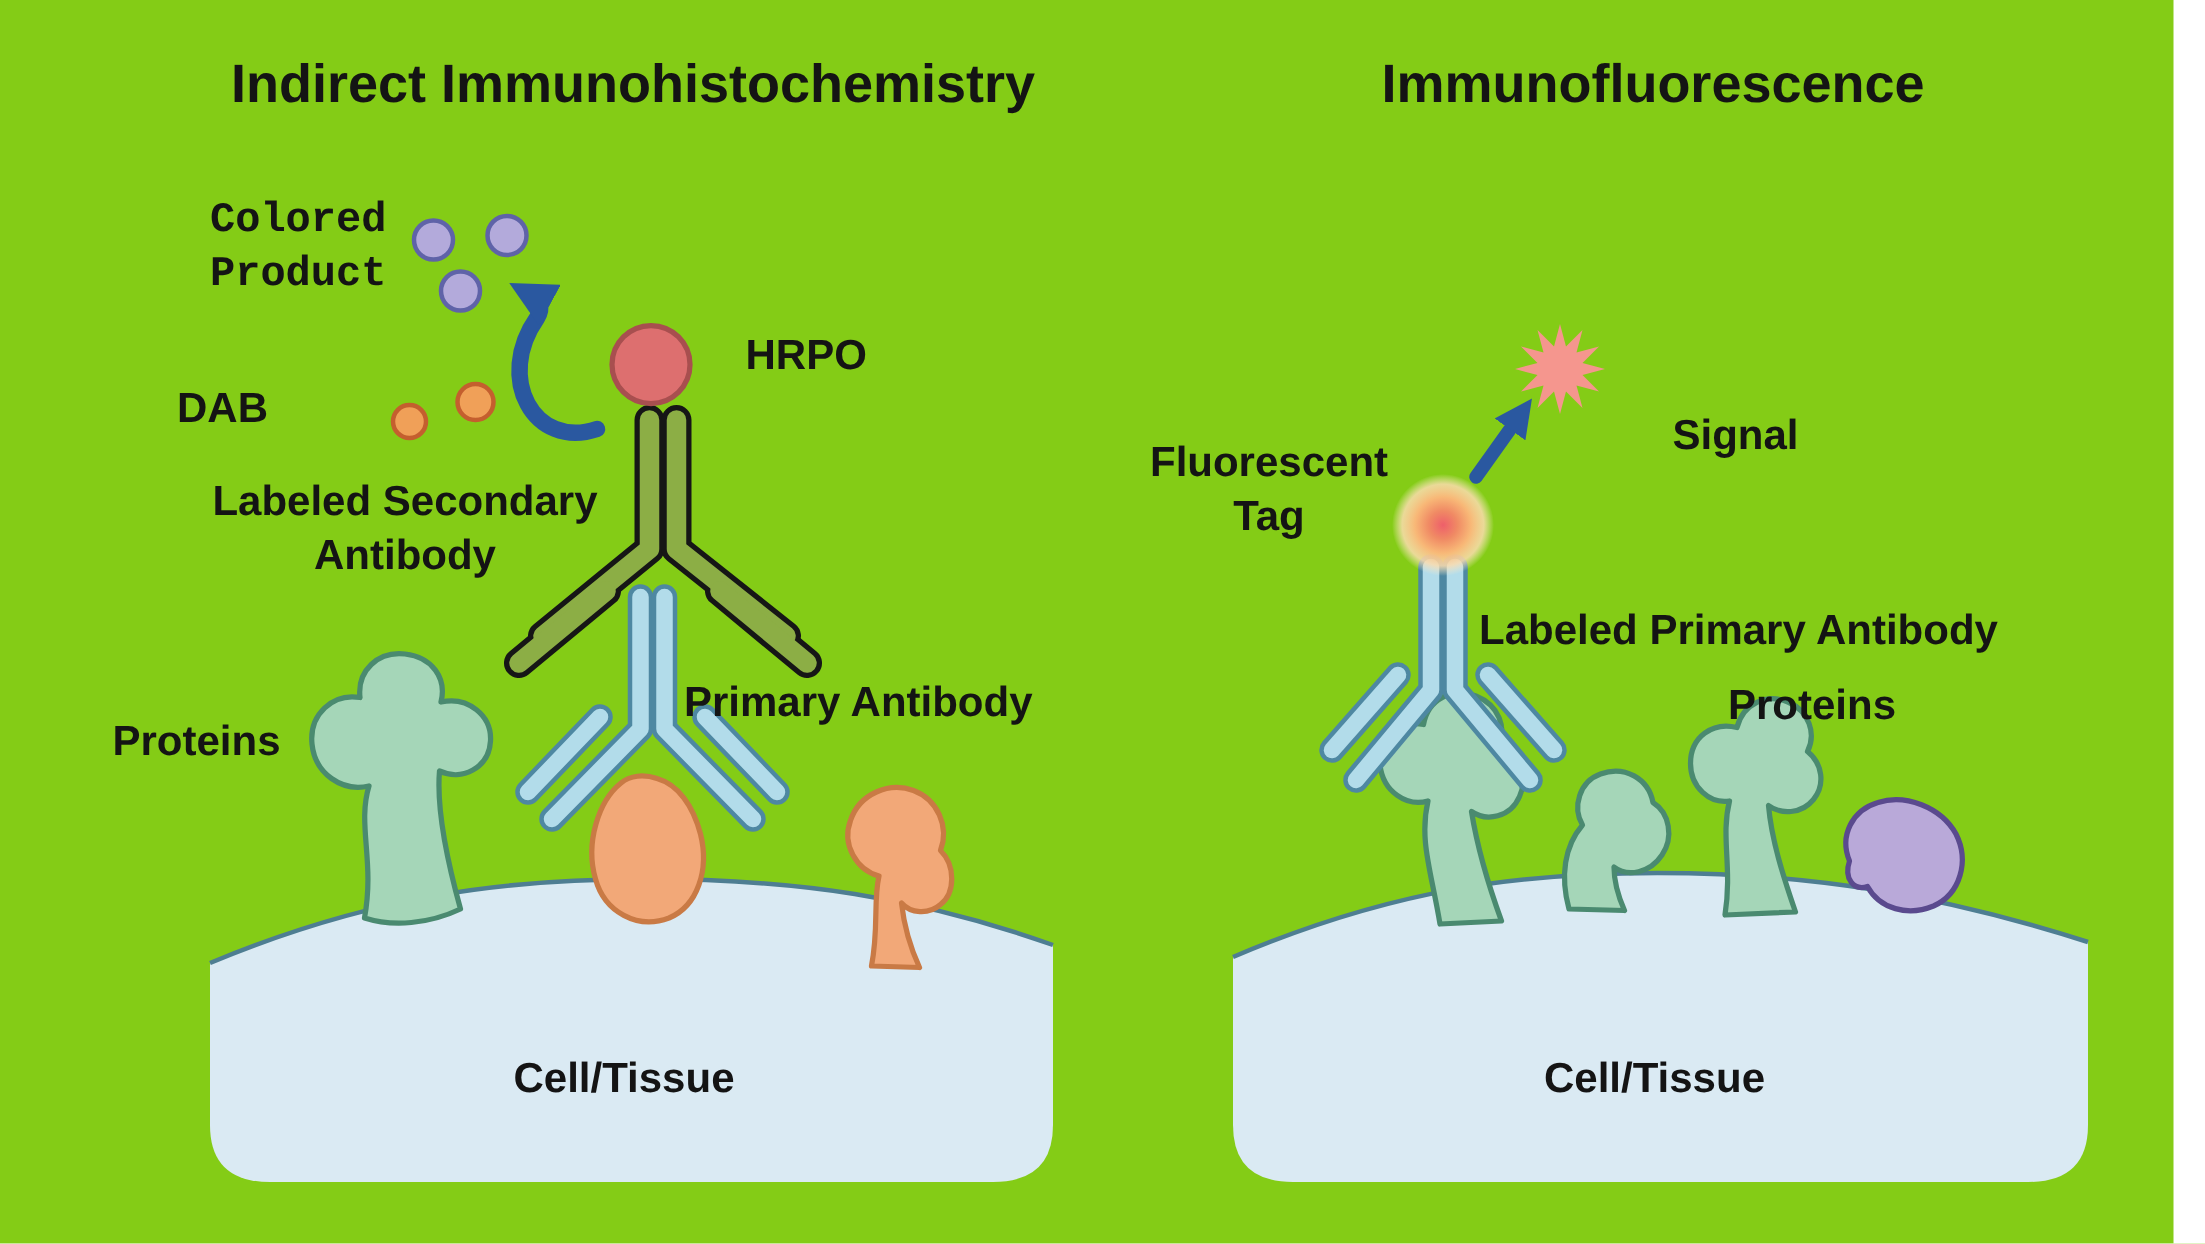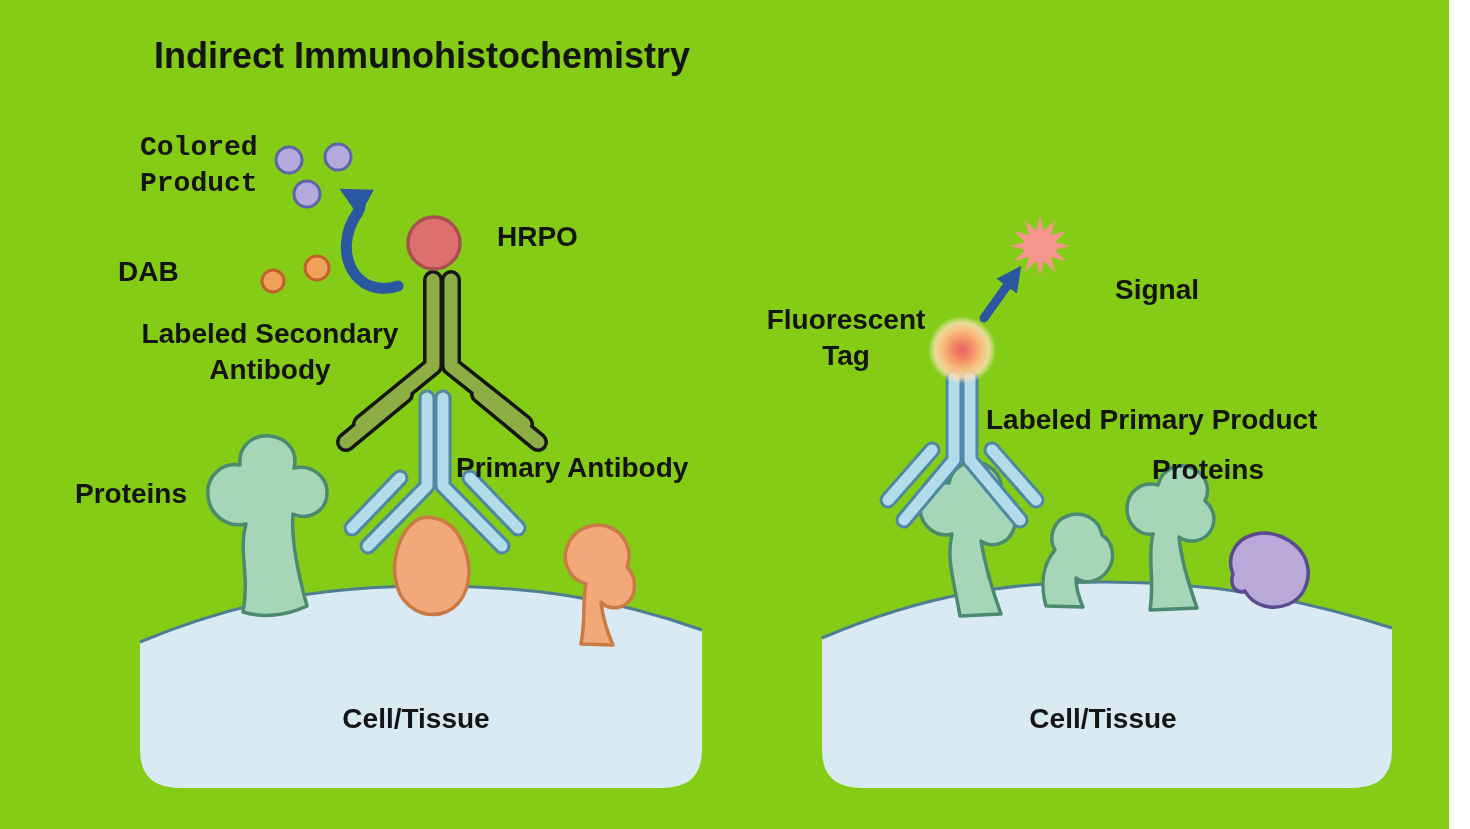--- a/index.html
+++ b/index.html
@@ -119,31 +119,32 @@
   </g>
 
   <circle cx="962" cy="350" r="34" fill="url(#tagGlow)"></circle>
 
   <path d="M 984 318 L 1014 276" fill="none" stroke="#2a58a0" stroke-width="9" stroke-linecap="round" marker-end="url(#ah)"></path>
 
   <polygon points="1070,246 1055,250 1066,261 1051,257 1055,272 1044,261 1040,276 1036,261 1025,272 1029,257 1014,261 1025,250 1010,246 1025,242 1014,231 1029,235 1025,220 1036,231 1040,216 1044,231 1055,220 1051,235 1066,231 1055,242" fill="#f5968e"></polygon>
 </svg>
 
 <div class="lbl title center" style="left:422px; top:36px;">Indirect Immunohistochemistry</div>
+<div class="lbl title center" style="left:1102px; top:36px;">Immunofluorescence</div>
 
 <div class="lbl" style="left:140px; top:130px;font-family:Liberation Mono, monospace;">Colored
 Product</div>
 <div class="lbl" style="left:118px; top:254px;">DAB</div>
 <div class="lbl" style="left:497px; top:219px;">HRPO</div>
 <div class="lbl" style="left:456px; top:450px;">Primary Antibody</div>
 <div class="lbl center" style="left:270px; top:316px;">Labeled Secondary
 Antibody</div>
 <div class="lbl" style="left:75px; top:476px;">Proteins</div>
 <div class="lbl center" style="left:416px; top:701px;">Cell/Tissue</div>
 
-<div class="lbl center" style="left:846px; top:302px;">Fluorescent
+<div class="lbl center" style="left:846px; top:290px;">Fluorescent
 Tag</div>
 <div class="lbl" style="left:1115px; top:229px;margin-top:43px;">Signal</div>
-<div class="lbl" style="left:986px; top:402px;">Labeled Primary Product</div>
+<div class="lbl" style="left:986px; top:402px;">Labeled Primary Antibody</div>
 <div class="lbl" style="left:1152px; top:452px;">Proteins</div>
 <div class="lbl center" style="left:1103px; top:701px;">Cell/Tissue</div>
 
 </div>
 
 </body></html>

